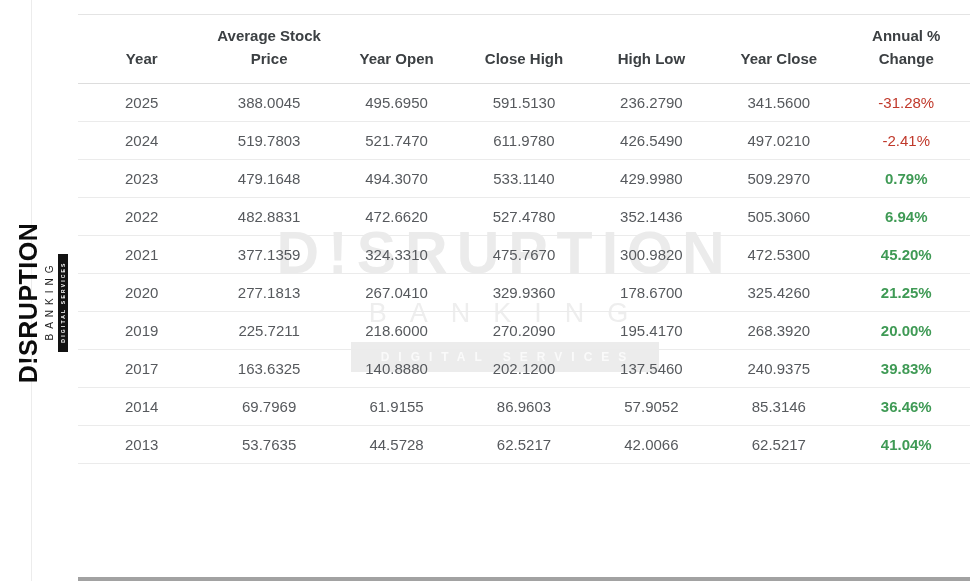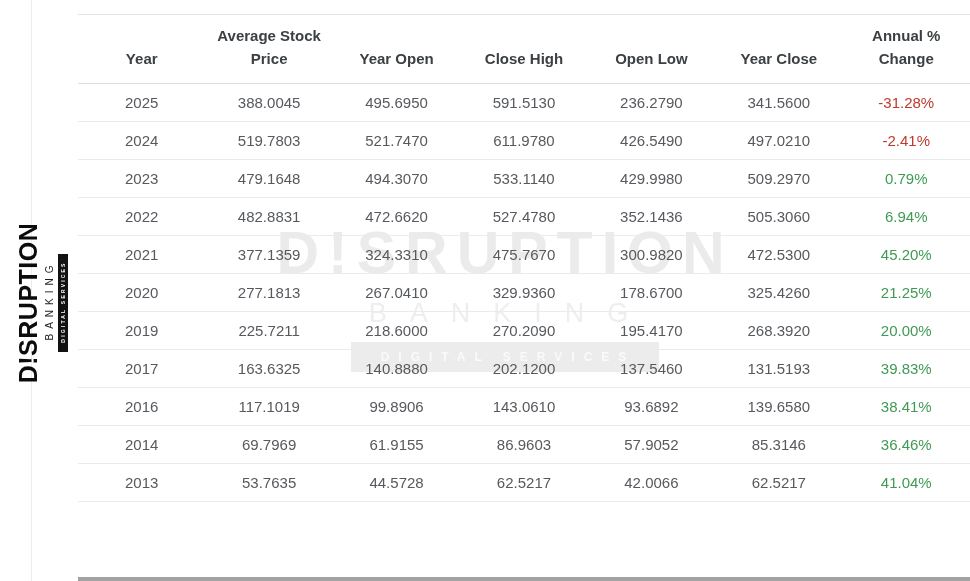--- a/index.html
+++ b/index.html
@@ -63,21 +63,21 @@
     border-top:1px solid #e4e4e4; border-bottom:1px solid #dddddd;
     background:transparent;
   }
   tbody td {
     height:37px; text-align:center; vertical-align:middle;
     font-size:15px; color:var(--cell-text);
     border-bottom:1px solid #ebebeb;
     padding:0 4px; background:transparent;
   }
   tbody td.neg { color:var(--neg); }
-  tbody td.pos { color:var(--pos); }
+  tbody td.pos { color:var(--pos);font-weight:bold; }
 
   
   .bottom-strip {
     position:absolute; left:78px; right:0; bottom:0; height:4px;
     background:#a2a2a2; z-index:2;
   }
 </style>
 </head>
 <body>
 
@@ -96,21 +96,21 @@
 </div>
 
 <div class="table-wrap">
   <table>
     <thead>
       <tr>
           <th>Year</th>
           <th>Average Stock<br>Price</th>
           <th>Year Open</th>
           <th>Close High</th>
-          <th>Open Low</th>
+          <th>High Low</th>
           <th>Year Close</th>
           <th>Annual %<br>Change</th>
         </tr>
     </thead>
     <tbody>
         <tr>
           <td>2025</td>
           <td>388.0045</td>
           <td>495.6950</td>
           <td>591.5130</td>
@@ -171,31 +171,22 @@
           <td>195.4170</td>
           <td>268.3920</td>
           <td class="pos">20.00%</td>
         </tr>
         <tr>
           <td>2017</td>
           <td>163.6325</td>
           <td>140.8880</td>
           <td>202.1200</td>
           <td>137.5460</td>
-          <td>131.5193</td>
+          <td>240.9375</td>
           <td class="pos">39.83%</td>
-        </tr>
-        <tr>
-          <td>2016</td>
-          <td>117.1019</td>
-          <td>99.8906</td>
-          <td>143.0610</td>
-          <td>93.6892</td>
-          <td>139.6580</td>
-          <td class="pos">38.41%</td>
         </tr>
         <tr>
           <td>2014</td>
           <td>69.7969</td>
           <td>61.9155</td>
           <td>86.9603</td>
           <td>57.9052</td>
           <td>85.3146</td>
           <td class="pos">36.46%</td>
         </tr>

